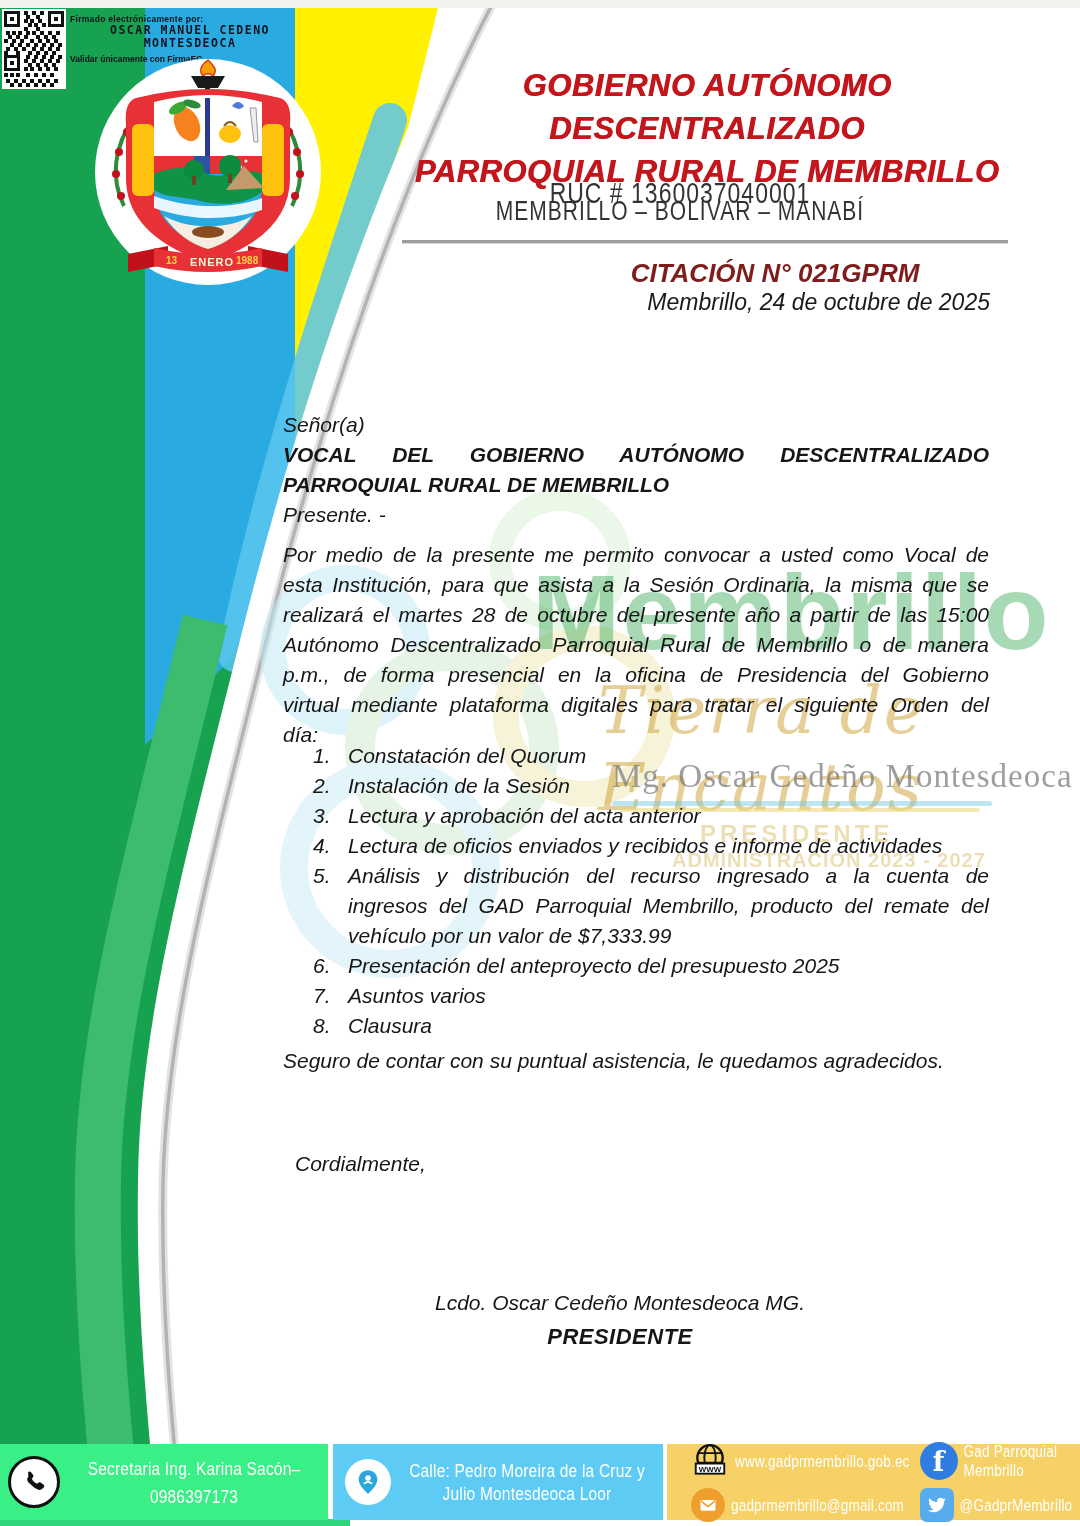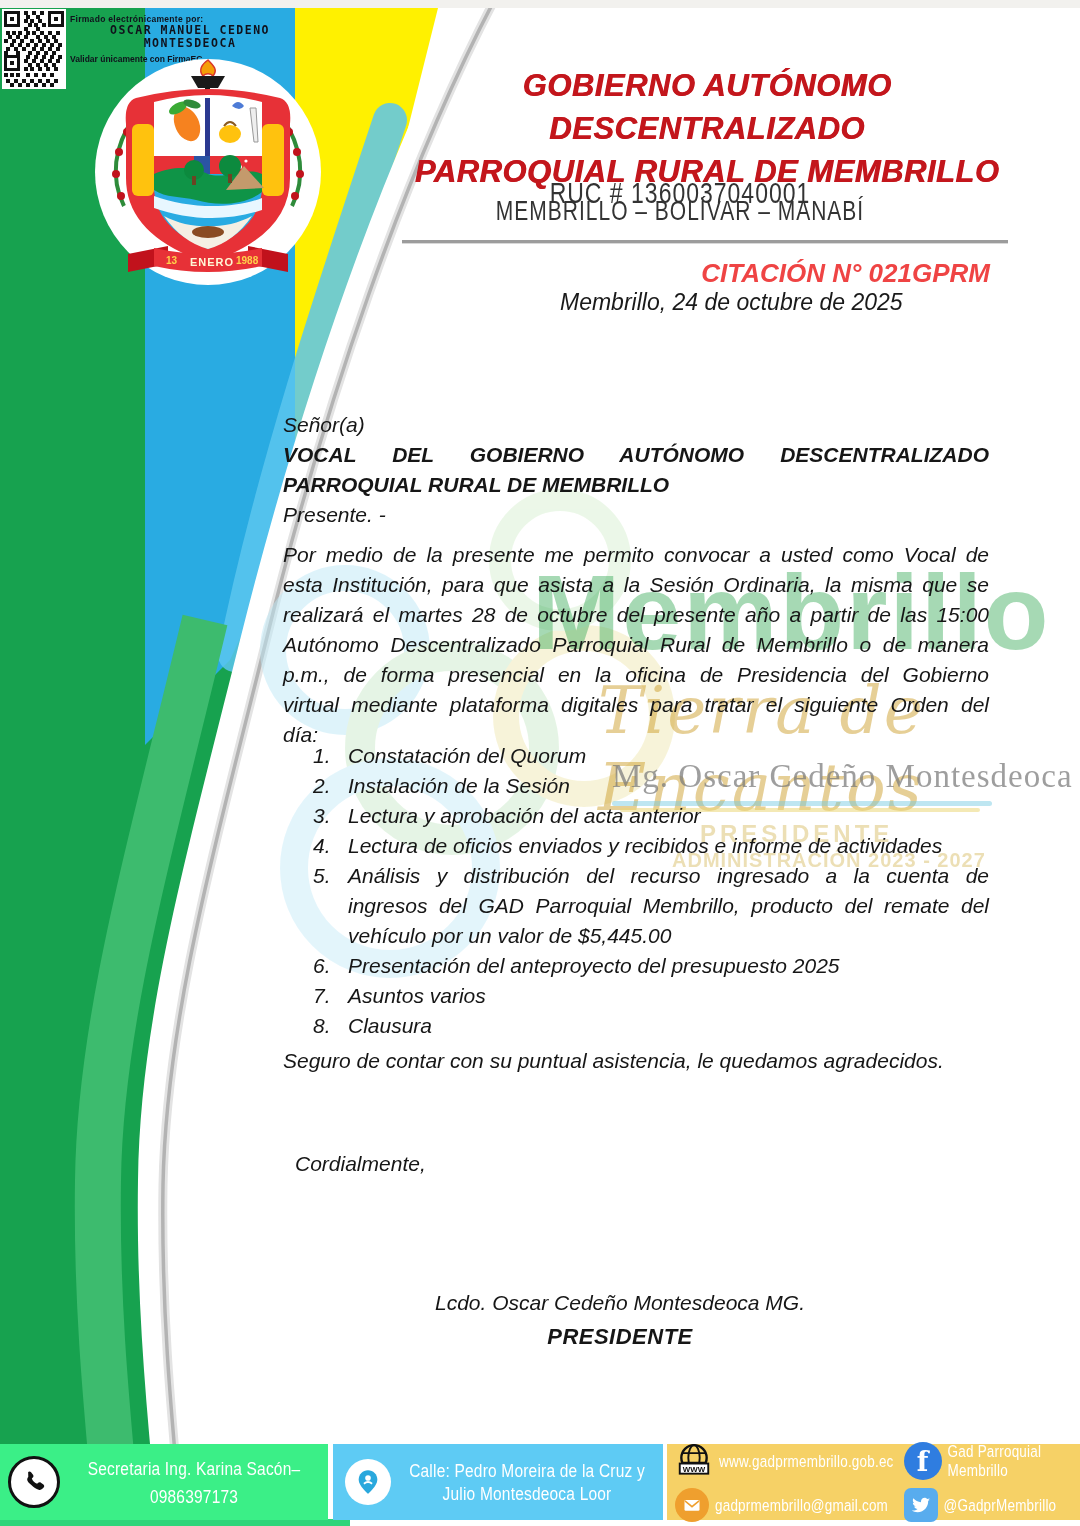--- a/index.html
+++ b/index.html
@@ -10,22 +10,22 @@
 
   
   .doc-title{left:392px;top:64px;width:630px;text-align:center;
     color:#C3161C;font-weight:bold;font-style:italic;font-size:31px;line-height:43px;
     letter-spacing:.5px;text-shadow:.6px 0 #C3161C;}
   .cond{display:inline-block;transform:scaleY(1.28);transform-origin:center;}
   .ruc-line{left:420px;top:180px;width:520px;text-align:center;color:#333;font-size:23px;letter-spacing:1px;}
   .loc-line{left:420px;top:199px;width:520px;text-align:center;color:#333;font-size:21px;letter-spacing:1px;}
   .rule{left:402px;top:240px;width:606px;height:3px;background:#9C9C9C;border-bottom:1px solid #d9d9d9;}
 
-  .cit-num{left:560px;top:258px;width:430px;text-align:right;font-size:26px;font-weight:bold;font-style:italic;color:#ef4444;}
-  .cit-date{left:560px;top:289px;width:430px;text-align:left;font-size:23px;font-style:italic;color:#1a1a1a;}
+  .cit-num{left:560px;top:258px;width:430px;text-align:center;font-size:26px;font-weight:bold;font-style:italic;color:#7f1d1d;}
+  .cit-date{left:560px;top:289px;width:430px;text-align:right;font-size:23px;font-style:italic;color:#1a1a1a;}
 
   
   .lt{font-style:italic;color:#161616;font-size:21px;line-height:30px;}
   .addr{left:283px;top:410px;width:706px;}
   .bold{font-weight:bold;}
   .jl{text-align:justify;text-align-last:justify;}
   .para{left:283px;top:540px;width:706px;}
   .agenda{left:313px;top:741px;width:676px;}
   .ag-item{display:flex;}
   .ag-num{width:35px;flex:none;}
@@ -233,21 +233,21 @@
       <span class="ag-num">4.</span>
       <div class="ag-lines">
           <div>Lectura de oficios enviados y recibidos e informe de actividades</div>
         </div>
     </div>
     <div class="ag-item">
       <span class="ag-num">5.</span>
       <div class="ag-lines">
         <div class="jl">Análisis y distribución del recurso ingresado a la cuenta de</div>
         <div class="jl">ingresos del GAD Parroquial Membrillo, producto del remate del</div>
-        <div>vehículo por un valor de $5,445.00</div>
+        <div>vehículo por un valor de $7,333.99</div>
       </div>
     </div>
     <div class="ag-item">
       <span class="ag-num">6.</span>
       <div class="ag-lines">
           <div>Presentación del anteproyecto del presupuesto 2025</div>
         </div>
     </div>
     <div class="ag-item">
       <span class="ag-num">7.</span>
@@ -290,21 +290,21 @@
           <path d="M8.5 13.5 q3.5 -3 7 0" stroke="#fff" stroke-width="1.6" fill="none"></path>
         </svg>
     </div>
     <div class="ftxt" style="flex:1">
       <div><span class="fcond">Calle: Pedro Moreira de la Cruz y</span></div>
       <div><span class="fcond">Julio Montesdeoca Loor</span></div>
     </div>
   </div>
 
   <div class="abs fbox f-yellow" style="padding-left:8px;box-sizing:border-box;gap:10px;">
-    <div class="ycol" style="width:248px;">
+    <div class="ycol" style="width:248px;margin-left:16px;">
       <div class="yrow">
         <svg width="38" height="38" viewBox="0 0 24 24">
           <circle cx="12" cy="10" r="8" fill="none" stroke="#111" stroke-width="1.5"></circle>
           <ellipse cx="12" cy="10" rx="3.6" ry="8" fill="none" stroke="#111" stroke-width="1.2"></ellipse>
           <path d="M4.6 7 h14.8 M4.6 13 h14.8" stroke="#111" stroke-width="1.2"></path>
           <rect x="3" y="13.6" width="18" height="6.4" fill="#fff" stroke="#111" stroke-width="1.2"></rect>
           <text x="12" y="18.8" font-size="5" font-weight="bold" fill="#111" text-anchor="middle">WWW</text>
         </svg>
         <span class="ytxt fcond">www.gadprmembrillo.gob.ec</span>
       </div>

